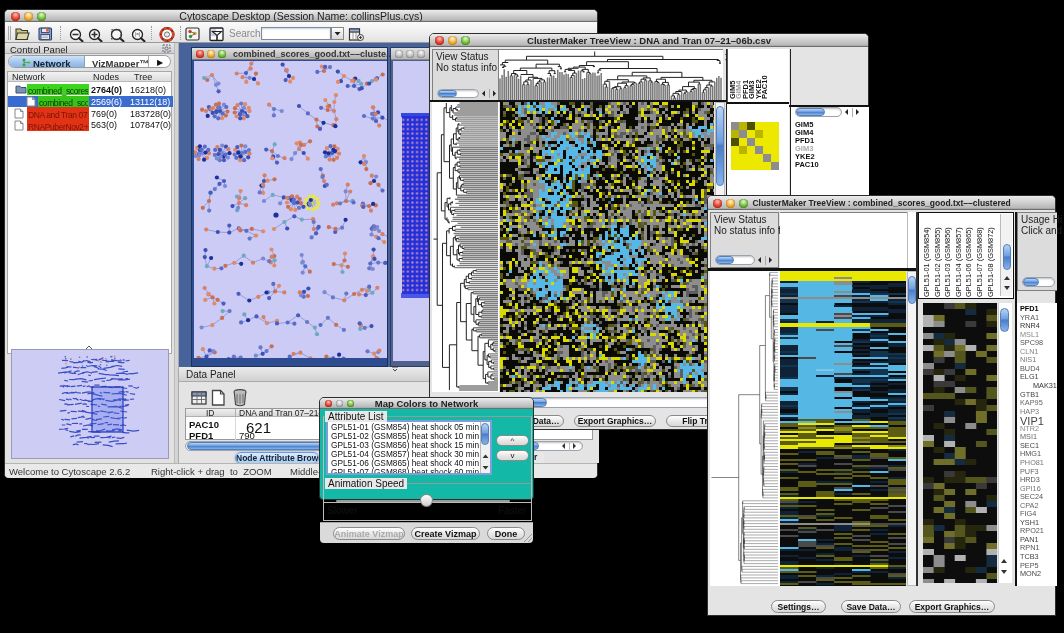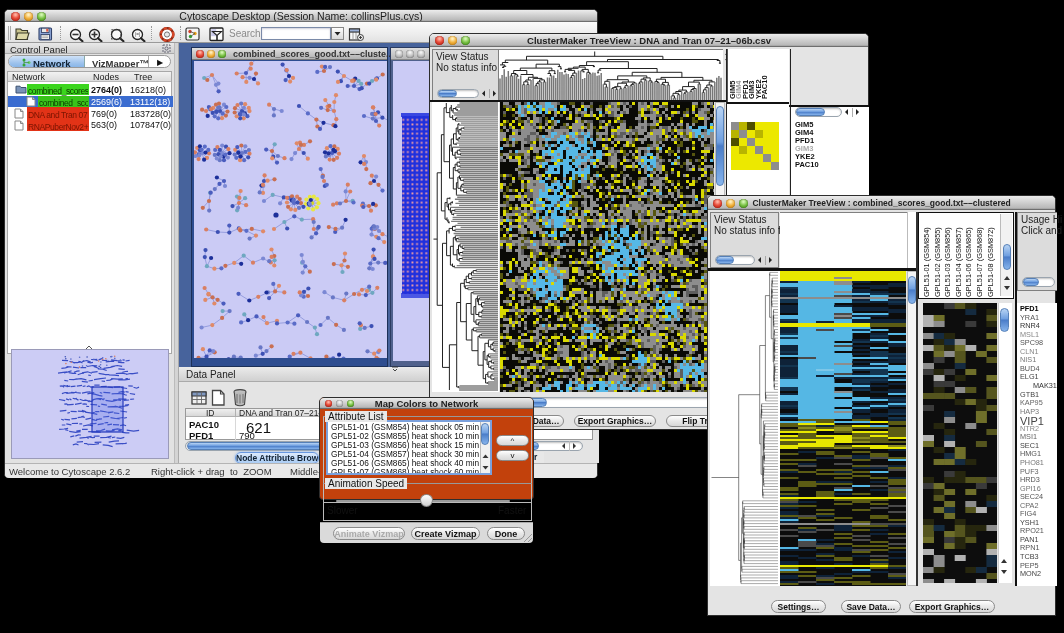--- a/index.html
+++ b/index.html
@@ -1609,21 +1609,21 @@
       <div class="abs" style="left:3px; top:249.0px; font-size:7.3px;  color:#444;">TCB3</div>
       <div class="abs" style="left:3px; top:257.5px; font-size:7.3px;  color:#555;">PEP5</div>
       <div class="abs" style="left:3px; top:266.1px; font-size:7.3px;  color:#444;">MON2</div>
     </div>
     <div class="macbtn" style="left:63px; top:404px; width:55px; height:13px; font-size:8.5px; font-weight:bold; line-height:12px;">Settings…</div>
     <div class="macbtn" style="left:133px; top:404px; width:60px; height:13px; font-size:8.5px; font-weight:bold; line-height:12px;">Save Data…</div>
     <div class="macbtn" style="left:201px; top:404px; width:86px; height:13px; font-size:8.5px; font-weight:bold; line-height:12px;">Export Graphics…</div>
 </div>
 
 <div class="abs" id="dlg" style="left:319px; top:397px; width:215px; height:103px;
-  background:#c2410c; border-radius:5px 5px 4px 4px; border:1px solid #2e2e2e;padding-left:20px;">
+  background:#14b8a6; border-radius:5px 5px 4px 4px; border:1px solid #2e2e2e;padding-left:20px;">
   <div class="tbar" style="height:11px; font-size:9.5px; line-height:11px; font-weight:bold; color:#222;">Map Colors to Network</div>
     <div class="lights" style="left:5px; top:2px; gap:3.4px;">
       <div class="lt r" style="width:7.4px;height:7.4px;"></div>
       <div class="lt n" style="width:7.4px;height:7.4px;"></div>
       <div class="lt g" style="width:7.4px;height:7.4px;"></div>
     </div>
     <span class="abs" style="left:5px; top:13px; font-size:10px; color:#111; background:#e8e8e8; padding:0 3px; z-index:3;">Attribute List</span>
     <div class="abs" style="left:3px; top:17.5px; width:209px; height:87px; border:1px solid #bbb; border-top:1px solid #999;"></div>
     <div class="abs" style="left:6px; top:22px; width:166px; height:55px; background:#fff; border:2px solid #7aa0dc; overflow:hidden; padding:1px 0 0 3px;">
       <div style="white-space:nowrap; height:9px; font-size:8.3px; color:#111; line-height:9.4px;">GPL51-01 (GSM854) heat shock 05 min</div>

